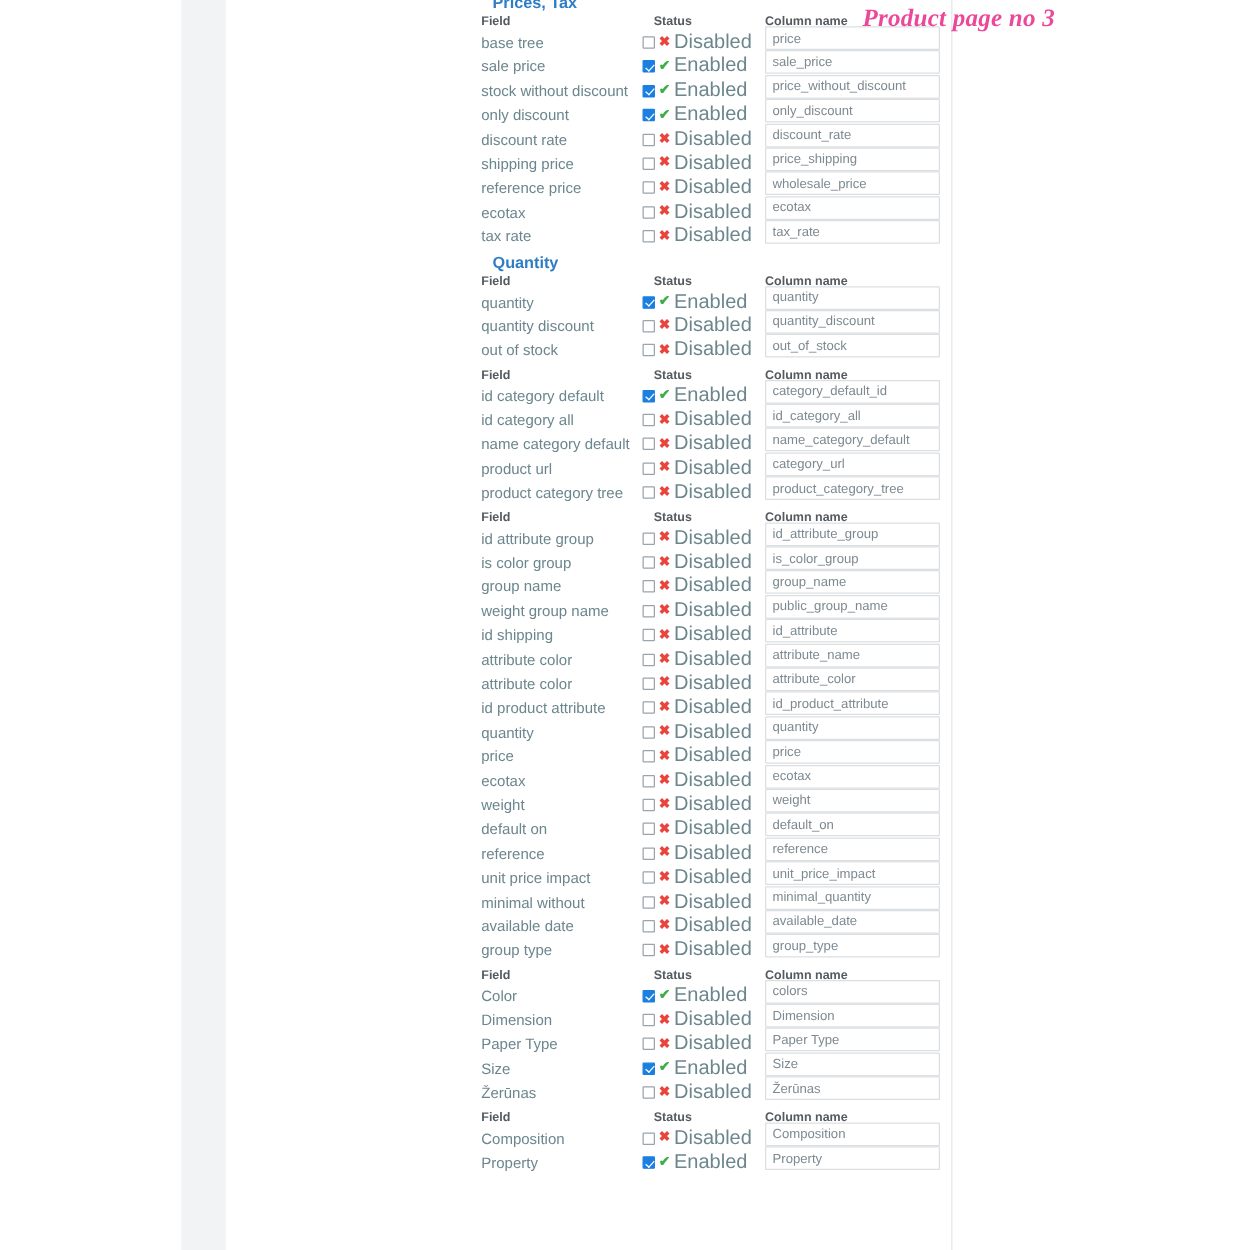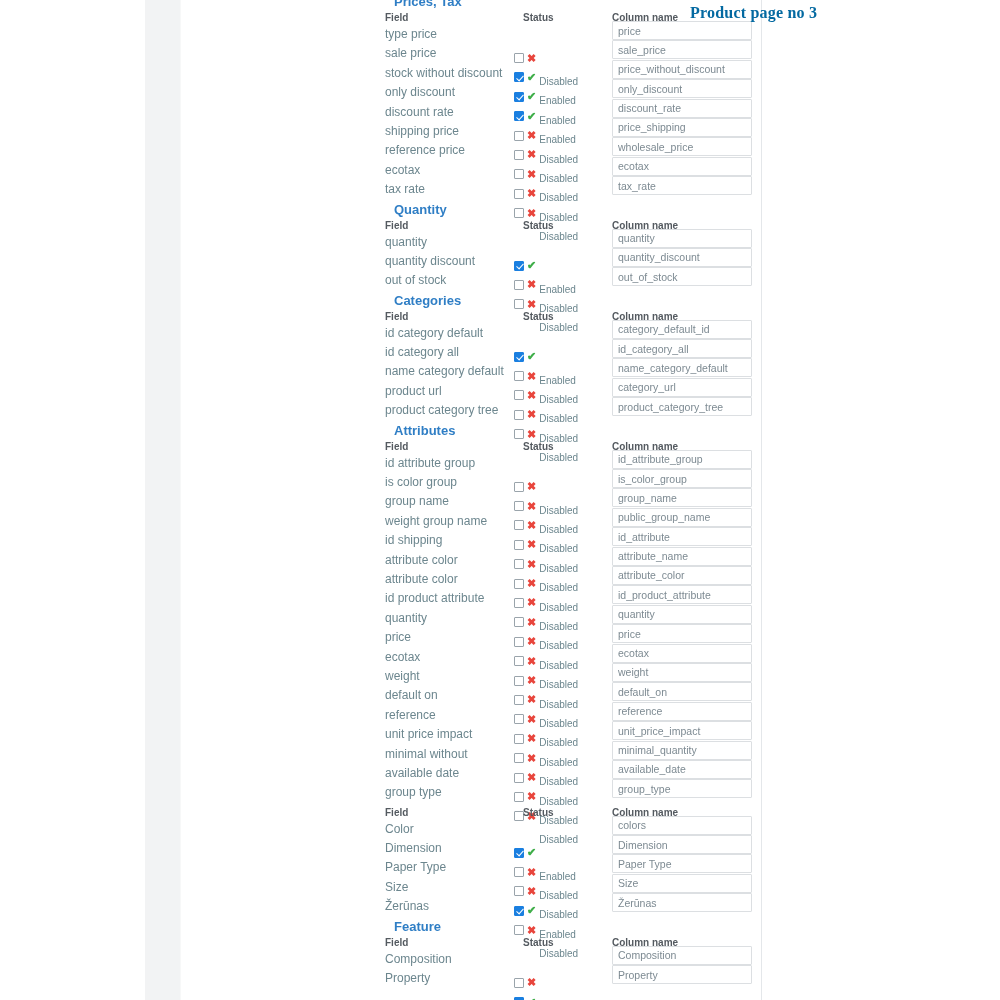--- a/index.html
+++ b/index.html
@@ -48,26 +48,27 @@
     width: 1px;
     height: 1000px;
     background: #e4e7ea;
   }
 
   .page-title {
     position: absolute;
     left: 690px;
     top: 4px;
     font-family: "Liberation Serif", serif;
-    font-size: 16px;
+    font-size: 20px;
     font-weight: bold;
-    color: #0369a1;
+    color: #ec4899;
     letter-spacing: .2px;
     white-space: nowrap;
     z-index: 5;
+    font-style: italic;
   }
 
   
   #panel {
     position: absolute;
     left: 385px;
     top: 0;
     width: 376px;
   }
 
@@ -161,24 +162,23 @@
     display: inline-block;
     font-size: 11px;
     font-weight: bold;
     line-height: 11px;
     flex: 0 0 auto;
   }
   .mark.ok  { color: #3fae49; }
   .mark.no  { color: #e8453c; }
 
   .status-text {
-    font-size: 10px;
+    font-size: 16px;
     color: #6c868e;
     white-space: nowrap;
-    margin-top: 48px;
   }
 
   
   .tinput {
     width: 140px;
     height: 19px;
     box-sizing: border-box;
     border: 1px solid #dcdfe2;
     background: #ffffff;
     font-family: "Liberation Sans", sans-serif;
@@ -204,21 +204,21 @@
 
   <div id="panel" style="top: -6px;">
       <div class="section">
         <div class="section-title">Prices, Tax</div>
         <div class="head-row">
           <div class="head-cell head-field">Field</div>
           <div class="head-cell head-status">Status</div>
           <div class="head-cell head-column">Column name</div>
         </div>
         <div class="row">
-          <div class="cell-field">type price</div>
+          <div class="cell-field">base tree</div>
           <div class="cell-status">
             <span class="cb" role="checkbox" aria-checked="false"></span>
             <span class="mark no">✖</span>
             <span class="status-text">Disabled</span>
           </div>
           <div class="cell-input">
             <input type="text" class="tinput" value="price" style="">
           </div>
         </div>
         <div class="row">
@@ -347,21 +347,20 @@
             <span class="mark no">✖</span>
             <span class="status-text">Disabled</span>
           </div>
           <div class="cell-input">
             <input type="text" class="tinput" value="out_of_stock" style="">
           </div>
         </div>
         <div class="gap-2"></div>
       </div>
       <div class="section">
-        <div class="section-title">Categories</div>
         <div class="head-row">
           <div class="head-cell head-field">Field</div>
           <div class="head-cell head-status">Status</div>
           <div class="head-cell head-column">Column name</div>
         </div>
         <div class="row">
           <div class="cell-field">id category default</div>
           <div class="cell-status">
             <span class="cb on" role="checkbox" aria-checked="true"></span>
             <span class="mark ok">✔</span>
@@ -406,319 +405,317 @@
         </div>
         <div class="row">
           <div class="cell-field">product category tree</div>
           <div class="cell-status">
             <span class="cb" role="checkbox" aria-checked="false"></span>
             <span class="mark no">✖</span>
             <span class="status-text">Disabled</span>
           </div>
           <div class="cell-input">
             <input type="text" class="tinput" value="product_category_tree" style="">
-          </div>
-        </div>
-        <div class="gap-2"></div>
-      </div>
-      <div class="section">
-        <div class="section-title">Attributes</div>
-        <div class="head-row">
-          <div class="head-cell head-field">Field</div>
-          <div class="head-cell head-status">Status</div>
-          <div class="head-cell head-column">Column name</div>
-        </div>
-        <div class="row">
-          <div class="cell-field">id attribute group</div>
-          <div class="cell-status">
-            <span class="cb" role="checkbox" aria-checked="false"></span>
-            <span class="mark no">✖</span>
-            <span class="status-text">Disabled</span>
-          </div>
-          <div class="cell-input">
-            <input type="text" class="tinput" value="id_attribute_group" style="">
-          </div>
-        </div>
-        <div class="row">
-          <div class="cell-field">is color group</div>
-          <div class="cell-status">
-            <span class="cb" role="checkbox" aria-checked="false"></span>
-            <span class="mark no">✖</span>
-            <span class="status-text">Disabled</span>
-          </div>
-          <div class="cell-input">
-            <input type="text" class="tinput" value="is_color_group" style="">
-          </div>
-        </div>
-        <div class="row">
-          <div class="cell-field">group name</div>
-          <div class="cell-status">
-            <span class="cb" role="checkbox" aria-checked="false"></span>
-            <span class="mark no">✖</span>
-            <span class="status-text">Disabled</span>
-          </div>
-          <div class="cell-input">
-            <input type="text" class="tinput" value="group_name" style="">
-          </div>
-        </div>
-        <div class="row">
-          <div class="cell-field">weight group name</div>
-          <div class="cell-status">
-            <span class="cb" role="checkbox" aria-checked="false"></span>
-            <span class="mark no">✖</span>
-            <span class="status-text">Disabled</span>
-          </div>
-          <div class="cell-input">
-            <input type="text" class="tinput" value="public_group_name" style="">
-          </div>
-        </div>
-        <div class="row">
-          <div class="cell-field">id shipping</div>
-          <div class="cell-status">
-            <span class="cb" role="checkbox" aria-checked="false"></span>
-            <span class="mark no">✖</span>
-            <span class="status-text">Disabled</span>
-          </div>
-          <div class="cell-input">
-            <input type="text" class="tinput" value="id_attribute" style="">
-          </div>
-        </div>
-        <div class="row">
-          <div class="cell-field">attribute color</div>
-          <div class="cell-status">
-            <span class="cb" role="checkbox" aria-checked="false"></span>
-            <span class="mark no">✖</span>
-            <span class="status-text">Disabled</span>
-          </div>
-          <div class="cell-input">
-            <input type="text" class="tinput" value="attribute_name" style="">
-          </div>
-        </div>
-        <div class="row">
-          <div class="cell-field">attribute color</div>
-          <div class="cell-status">
-            <span class="cb" role="checkbox" aria-checked="false"></span>
-            <span class="mark no">✖</span>
-            <span class="status-text">Disabled</span>
-          </div>
-          <div class="cell-input">
-            <input type="text" class="tinput" value="attribute_color" style="">
-          </div>
-        </div>
-        <div class="row">
-          <div class="cell-field">id product attribute</div>
-          <div class="cell-status">
-            <span class="cb" role="checkbox" aria-checked="false"></span>
-            <span class="mark no">✖</span>
-            <span class="status-text">Disabled</span>
-          </div>
-          <div class="cell-input">
-            <input type="text" class="tinput" value="id_product_attribute" style="">
-          </div>
-        </div>
-        <div class="row">
-          <div class="cell-field">quantity</div>
-          <div class="cell-status">
-            <span class="cb" role="checkbox" aria-checked="false"></span>
-            <span class="mark no">✖</span>
-            <span class="status-text">Disabled</span>
-          </div>
-          <div class="cell-input">
-            <input type="text" class="tinput" value="quantity" style="">
-          </div>
-        </div>
-        <div class="row">
-          <div class="cell-field">price</div>
-          <div class="cell-status">
-            <span class="cb" role="checkbox" aria-checked="false"></span>
-            <span class="mark no">✖</span>
-            <span class="status-text">Disabled</span>
-          </div>
-          <div class="cell-input">
-            <input type="text" class="tinput" value="price" style="">
-          </div>
-        </div>
-        <div class="row">
-          <div class="cell-field">ecotax</div>
-          <div class="cell-status">
-            <span class="cb" role="checkbox" aria-checked="false"></span>
-            <span class="mark no">✖</span>
-            <span class="status-text">Disabled</span>
-          </div>
-          <div class="cell-input">
-            <input type="text" class="tinput" value="ecotax" style="">
-          </div>
-        </div>
-        <div class="row">
-          <div class="cell-field">weight</div>
-          <div class="cell-status">
-            <span class="cb" role="checkbox" aria-checked="false"></span>
-            <span class="mark no">✖</span>
-            <span class="status-text">Disabled</span>
-          </div>
-          <div class="cell-input">
-            <input type="text" class="tinput" value="weight" style="">
-          </div>
-        </div>
-        <div class="row">
-          <div class="cell-field">default on</div>
-          <div class="cell-status">
-            <span class="cb" role="checkbox" aria-checked="false"></span>
-            <span class="mark no">✖</span>
-            <span class="status-text">Disabled</span>
-          </div>
-          <div class="cell-input">
-            <input type="text" class="tinput" value="default_on" style="">
-          </div>
-        </div>
-        <div class="row">
-          <div class="cell-field">reference</div>
-          <div class="cell-status">
-            <span class="cb" role="checkbox" aria-checked="false"></span>
-            <span class="mark no">✖</span>
-            <span class="status-text">Disabled</span>
-          </div>
-          <div class="cell-input">
-            <input type="text" class="tinput" value="reference" style="">
-          </div>
-        </div>
-        <div class="row">
-          <div class="cell-field">unit price impact</div>
-          <div class="cell-status">
-            <span class="cb" role="checkbox" aria-checked="false"></span>
-            <span class="mark no">✖</span>
-            <span class="status-text">Disabled</span>
-          </div>
-          <div class="cell-input">
-            <input type="text" class="tinput" value="unit_price_impact" style="">
-          </div>
-        </div>
-        <div class="row">
-          <div class="cell-field">minimal without</div>
-          <div class="cell-status">
-            <span class="cb" role="checkbox" aria-checked="false"></span>
-            <span class="mark no">✖</span>
-            <span class="status-text">Disabled</span>
-          </div>
-          <div class="cell-input">
-            <input type="text" class="tinput" value="minimal_quantity" style="">
-          </div>
-        </div>
-        <div class="row">
-          <div class="cell-field">available date</div>
-          <div class="cell-status">
-            <span class="cb" role="checkbox" aria-checked="false"></span>
-            <span class="mark no">✖</span>
-            <span class="status-text">Disabled</span>
-          </div>
-          <div class="cell-input">
-            <input type="text" class="tinput" value="available_date" style="">
-          </div>
-        </div>
-        <div class="row">
-          <div class="cell-field">group type</div>
-          <div class="cell-status">
-            <span class="cb" role="checkbox" aria-checked="false"></span>
-            <span class="mark no">✖</span>
-            <span class="status-text">Disabled</span>
-          </div>
-          <div class="cell-input">
-            <input type="text" class="tinput" value="group_type" style="">
           </div>
         </div>
         <div class="gap-2"></div>
       </div>
       <div class="section">
         <div class="head-row">
           <div class="head-cell head-field">Field</div>
           <div class="head-cell head-status">Status</div>
           <div class="head-cell head-column">Column name</div>
         </div>
         <div class="row">
-          <div class="cell-field">Color</div>
-          <div class="cell-status">
-            <span class="cb on" role="checkbox" aria-checked="true"></span>
-            <span class="mark ok">✔</span>
-            <span class="status-text">Enabled</span>
-          </div>
-          <div class="cell-input">
-            <input type="text" class="tinput" value="colors" style="">
-          </div>
-        </div>
-        <div class="row">
-          <div class="cell-field">Dimension</div>
-          <div class="cell-status">
-            <span class="cb" role="checkbox" aria-checked="false"></span>
-            <span class="mark no">✖</span>
-            <span class="status-text">Disabled</span>
-          </div>
-          <div class="cell-input">
-            <input type="text" class="tinput" value="Dimension" style="">
-          </div>
-        </div>
-        <div class="row">
-          <div class="cell-field">Paper Type</div>
-          <div class="cell-status">
-            <span class="cb" role="checkbox" aria-checked="false"></span>
-            <span class="mark no">✖</span>
-            <span class="status-text">Disabled</span>
-          </div>
-          <div class="cell-input">
-            <input type="text" class="tinput" value="Paper Type" style="">
-          </div>
-        </div>
-        <div class="row">
-          <div class="cell-field">Size</div>
-          <div class="cell-status">
-            <span class="cb on" role="checkbox" aria-checked="true"></span>
-            <span class="mark ok">✔</span>
-            <span class="status-text">Enabled</span>
-          </div>
-          <div class="cell-input">
-            <input type="text" class="tinput" value="Size" style="">
-          </div>
-        </div>
-        <div class="row">
-          <div class="cell-field">Žerūnas</div>
-          <div class="cell-status">
-            <span class="cb" role="checkbox" aria-checked="false"></span>
-            <span class="mark no">✖</span>
-            <span class="status-text">Disabled</span>
-          </div>
-          <div class="cell-input">
-            <input type="text" class="tinput" value="Žerūnas" style="">
+          <div class="cell-field">id attribute group</div>
+          <div class="cell-status">
+            <span class="cb" role="checkbox" aria-checked="false"></span>
+            <span class="mark no">✖</span>
+            <span class="status-text">Disabled</span>
+          </div>
+          <div class="cell-input">
+            <input type="text" class="tinput" value="id_attribute_group" style="">
+          </div>
+        </div>
+        <div class="row">
+          <div class="cell-field">is color group</div>
+          <div class="cell-status">
+            <span class="cb" role="checkbox" aria-checked="false"></span>
+            <span class="mark no">✖</span>
+            <span class="status-text">Disabled</span>
+          </div>
+          <div class="cell-input">
+            <input type="text" class="tinput" value="is_color_group" style="">
+          </div>
+        </div>
+        <div class="row">
+          <div class="cell-field">group name</div>
+          <div class="cell-status">
+            <span class="cb" role="checkbox" aria-checked="false"></span>
+            <span class="mark no">✖</span>
+            <span class="status-text">Disabled</span>
+          </div>
+          <div class="cell-input">
+            <input type="text" class="tinput" value="group_name" style="">
+          </div>
+        </div>
+        <div class="row">
+          <div class="cell-field">weight group name</div>
+          <div class="cell-status">
+            <span class="cb" role="checkbox" aria-checked="false"></span>
+            <span class="mark no">✖</span>
+            <span class="status-text">Disabled</span>
+          </div>
+          <div class="cell-input">
+            <input type="text" class="tinput" value="public_group_name" style="">
+          </div>
+        </div>
+        <div class="row">
+          <div class="cell-field">id shipping</div>
+          <div class="cell-status">
+            <span class="cb" role="checkbox" aria-checked="false"></span>
+            <span class="mark no">✖</span>
+            <span class="status-text">Disabled</span>
+          </div>
+          <div class="cell-input">
+            <input type="text" class="tinput" value="id_attribute" style="">
+          </div>
+        </div>
+        <div class="row">
+          <div class="cell-field">attribute color</div>
+          <div class="cell-status">
+            <span class="cb" role="checkbox" aria-checked="false"></span>
+            <span class="mark no">✖</span>
+            <span class="status-text">Disabled</span>
+          </div>
+          <div class="cell-input">
+            <input type="text" class="tinput" value="attribute_name" style="">
+          </div>
+        </div>
+        <div class="row">
+          <div class="cell-field">attribute color</div>
+          <div class="cell-status">
+            <span class="cb" role="checkbox" aria-checked="false"></span>
+            <span class="mark no">✖</span>
+            <span class="status-text">Disabled</span>
+          </div>
+          <div class="cell-input">
+            <input type="text" class="tinput" value="attribute_color" style="">
+          </div>
+        </div>
+        <div class="row">
+          <div class="cell-field">id product attribute</div>
+          <div class="cell-status">
+            <span class="cb" role="checkbox" aria-checked="false"></span>
+            <span class="mark no">✖</span>
+            <span class="status-text">Disabled</span>
+          </div>
+          <div class="cell-input">
+            <input type="text" class="tinput" value="id_product_attribute" style="">
+          </div>
+        </div>
+        <div class="row">
+          <div class="cell-field">quantity</div>
+          <div class="cell-status">
+            <span class="cb" role="checkbox" aria-checked="false"></span>
+            <span class="mark no">✖</span>
+            <span class="status-text">Disabled</span>
+          </div>
+          <div class="cell-input">
+            <input type="text" class="tinput" value="quantity" style="">
+          </div>
+        </div>
+        <div class="row">
+          <div class="cell-field">price</div>
+          <div class="cell-status">
+            <span class="cb" role="checkbox" aria-checked="false"></span>
+            <span class="mark no">✖</span>
+            <span class="status-text">Disabled</span>
+          </div>
+          <div class="cell-input">
+            <input type="text" class="tinput" value="price" style="">
+          </div>
+        </div>
+        <div class="row">
+          <div class="cell-field">ecotax</div>
+          <div class="cell-status">
+            <span class="cb" role="checkbox" aria-checked="false"></span>
+            <span class="mark no">✖</span>
+            <span class="status-text">Disabled</span>
+          </div>
+          <div class="cell-input">
+            <input type="text" class="tinput" value="ecotax" style="">
+          </div>
+        </div>
+        <div class="row">
+          <div class="cell-field">weight</div>
+          <div class="cell-status">
+            <span class="cb" role="checkbox" aria-checked="false"></span>
+            <span class="mark no">✖</span>
+            <span class="status-text">Disabled</span>
+          </div>
+          <div class="cell-input">
+            <input type="text" class="tinput" value="weight" style="">
+          </div>
+        </div>
+        <div class="row">
+          <div class="cell-field">default on</div>
+          <div class="cell-status">
+            <span class="cb" role="checkbox" aria-checked="false"></span>
+            <span class="mark no">✖</span>
+            <span class="status-text">Disabled</span>
+          </div>
+          <div class="cell-input">
+            <input type="text" class="tinput" value="default_on" style="">
+          </div>
+        </div>
+        <div class="row">
+          <div class="cell-field">reference</div>
+          <div class="cell-status">
+            <span class="cb" role="checkbox" aria-checked="false"></span>
+            <span class="mark no">✖</span>
+            <span class="status-text">Disabled</span>
+          </div>
+          <div class="cell-input">
+            <input type="text" class="tinput" value="reference" style="">
+          </div>
+        </div>
+        <div class="row">
+          <div class="cell-field">unit price impact</div>
+          <div class="cell-status">
+            <span class="cb" role="checkbox" aria-checked="false"></span>
+            <span class="mark no">✖</span>
+            <span class="status-text">Disabled</span>
+          </div>
+          <div class="cell-input">
+            <input type="text" class="tinput" value="unit_price_impact" style="">
+          </div>
+        </div>
+        <div class="row">
+          <div class="cell-field">minimal without</div>
+          <div class="cell-status">
+            <span class="cb" role="checkbox" aria-checked="false"></span>
+            <span class="mark no">✖</span>
+            <span class="status-text">Disabled</span>
+          </div>
+          <div class="cell-input">
+            <input type="text" class="tinput" value="minimal_quantity" style="">
+          </div>
+        </div>
+        <div class="row">
+          <div class="cell-field">available date</div>
+          <div class="cell-status">
+            <span class="cb" role="checkbox" aria-checked="false"></span>
+            <span class="mark no">✖</span>
+            <span class="status-text">Disabled</span>
+          </div>
+          <div class="cell-input">
+            <input type="text" class="tinput" value="available_date" style="">
+          </div>
+        </div>
+        <div class="row">
+          <div class="cell-field">group type</div>
+          <div class="cell-status">
+            <span class="cb" role="checkbox" aria-checked="false"></span>
+            <span class="mark no">✖</span>
+            <span class="status-text">Disabled</span>
+          </div>
+          <div class="cell-input">
+            <input type="text" class="tinput" value="group_type" style="">
           </div>
         </div>
         <div class="gap-2"></div>
       </div>
       <div class="section">
-        <div class="section-title">Feature</div>
         <div class="head-row">
           <div class="head-cell head-field">Field</div>
           <div class="head-cell head-status">Status</div>
           <div class="head-cell head-column">Column name</div>
         </div>
         <div class="row">
-          <div class="cell-field">Composition</div>
-          <div class="cell-status">
-            <span class="cb" role="checkbox" aria-checked="false"></span>
-            <span class="mark no">✖</span>
-            <span class="status-text">Disabled</span>
-          </div>
-          <div class="cell-input">
-            <input type="text" class="tinput" value="Composition" style="">
-          </div>
-        </div>
-        <div class="row">
-          <div class="cell-field">Property</div>
+          <div class="cell-field">Color</div>
           <div class="cell-status">
             <span class="cb on" role="checkbox" aria-checked="true"></span>
             <span class="mark ok">✔</span>
             <span class="status-text">Enabled</span>
           </div>
           <div class="cell-input">
+            <input type="text" class="tinput" value="colors" style="">
+          </div>
+        </div>
+        <div class="row">
+          <div class="cell-field">Dimension</div>
+          <div class="cell-status">
+            <span class="cb" role="checkbox" aria-checked="false"></span>
+            <span class="mark no">✖</span>
+            <span class="status-text">Disabled</span>
+          </div>
+          <div class="cell-input">
+            <input type="text" class="tinput" value="Dimension" style="">
+          </div>
+        </div>
+        <div class="row">
+          <div class="cell-field">Paper Type</div>
+          <div class="cell-status">
+            <span class="cb" role="checkbox" aria-checked="false"></span>
+            <span class="mark no">✖</span>
+            <span class="status-text">Disabled</span>
+          </div>
+          <div class="cell-input">
+            <input type="text" class="tinput" value="Paper Type" style="">
+          </div>
+        </div>
+        <div class="row">
+          <div class="cell-field">Size</div>
+          <div class="cell-status">
+            <span class="cb on" role="checkbox" aria-checked="true"></span>
+            <span class="mark ok">✔</span>
+            <span class="status-text">Enabled</span>
+          </div>
+          <div class="cell-input">
+            <input type="text" class="tinput" value="Size" style="">
+          </div>
+        </div>
+        <div class="row">
+          <div class="cell-field">Žerūnas</div>
+          <div class="cell-status">
+            <span class="cb" role="checkbox" aria-checked="false"></span>
+            <span class="mark no">✖</span>
+            <span class="status-text">Disabled</span>
+          </div>
+          <div class="cell-input">
+            <input type="text" class="tinput" value="Žerūnas" style="">
+          </div>
+        </div>
+        <div class="gap-2"></div>
+      </div>
+      <div class="section">
+        <div class="head-row">
+          <div class="head-cell head-field">Field</div>
+          <div class="head-cell head-status">Status</div>
+          <div class="head-cell head-column">Column name</div>
+        </div>
+        <div class="row">
+          <div class="cell-field">Composition</div>
+          <div class="cell-status">
+            <span class="cb" role="checkbox" aria-checked="false"></span>
+            <span class="mark no">✖</span>
+            <span class="status-text">Disabled</span>
+          </div>
+          <div class="cell-input">
+            <input type="text" class="tinput" value="Composition" style="">
+          </div>
+        </div>
+        <div class="row">
+          <div class="cell-field">Property</div>
+          <div class="cell-status">
+            <span class="cb on" role="checkbox" aria-checked="true"></span>
+            <span class="mark ok">✔</span>
+            <span class="status-text">Enabled</span>
+          </div>
+          <div class="cell-input">
             <input type="text" class="tinput" value="Property" style="">
           </div>
         </div>
       </div>
     </div>
 
 </div>
 
 </body></html>

